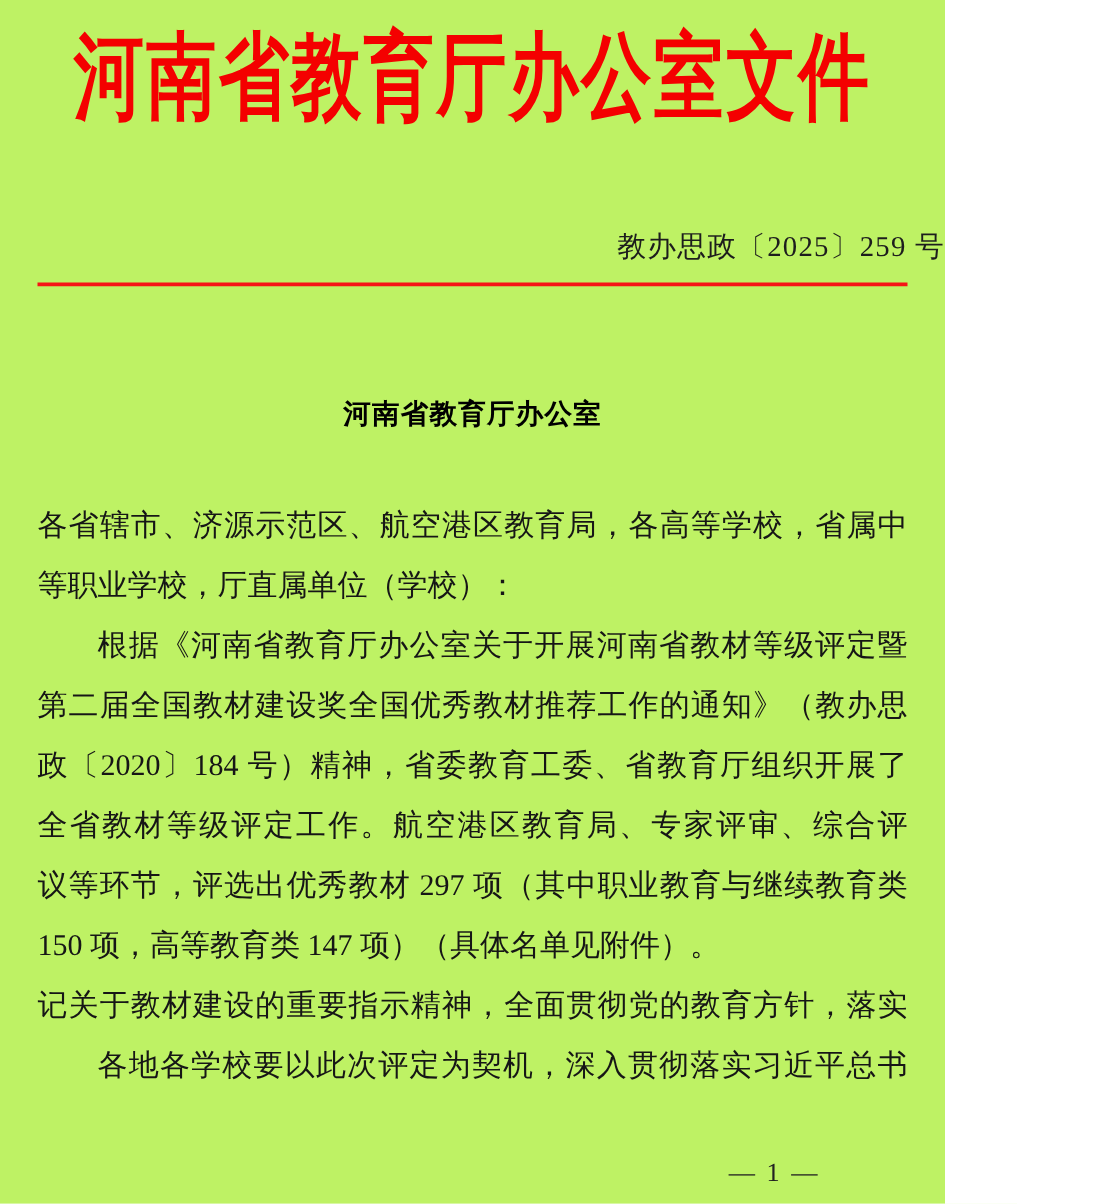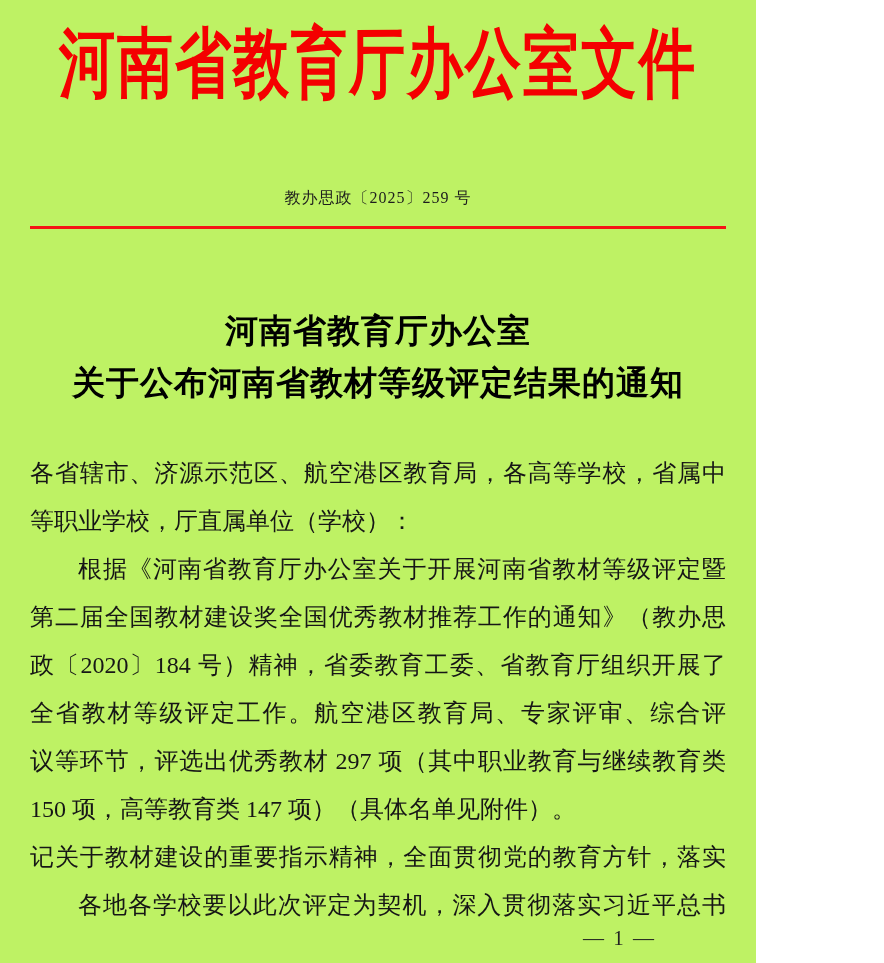--- a/index.html
+++ b/index.html
@@ -29,43 +29,43 @@
     font-weight: 700;
     color: #f40000;
     letter-spacing: 2px;
     transform: scaleY(1.35);
     transform-origin: center;
     font-family: "Liberation Serif", "DejaVu Serif", serif;
   }
   
   .doc-number {
     margin-top: 78px;
-    text-align: center;
-    font-size: 16px;
+    text-align: right;
+    font-size: 23px;
     line-height: 32px;
     color: #1d1d1d;
     letter-spacing: 1px;
   }
   
   .red-rule {
     width: 696px;
     margin: 12px auto 0 auto;
     border: none;
     border-top: 3px solid #f51515;
     height: 0;
   }
   
   .doc-title {
     margin-top: 76px;
     text-align: center;
     font-weight: 700;
     color: #000000;
   }
   .title-line {
-    font-size: 33px;
+    font-size: 22px;
     line-height: 52px;
     letter-spacing: 1px;
   }
   
   .body-text {
     width: 696px;
     margin: 40px auto 0 auto;
     color: #161616;
   }
   .line {
@@ -99,21 +99,20 @@
   <div class="letterhead">
     <span class="letterhead-text">河南省教育厅办公室文件</span>
   </div>
 
   <div class="doc-number">教办思政〔2025〕259 号</div>
 
   <hr class="red-rule">
 
   <div class="doc-title">
     <div class="title-line">河南省教育厅办公室</div>
-    <div class="title-line">关于公布河南省教材等级评定结果的通知</div>
   </div>
 
   <div class="body-text">
     <div class="line full">各省辖市、济源示范区、航空港区教育局，各高等学校，省属中</div>
     <div class="line">等职业学校，厅直属单位（学校）：</div>
 
     <div class="line full indent">根据《河南省教育厅办公室关于开展河南省教材等级评定暨</div>
     <div class="line full">第二届全国教材建设奖全国优秀教材推荐工作的通知》（教办思</div>
     <div class="line full">政〔2020〕184 号）精神，省委教育工委、省教育厅组织开展了</div>
     <div class="line full">全省教材等级评定工作。航空港区教育局、专家评审、综合评</div>

